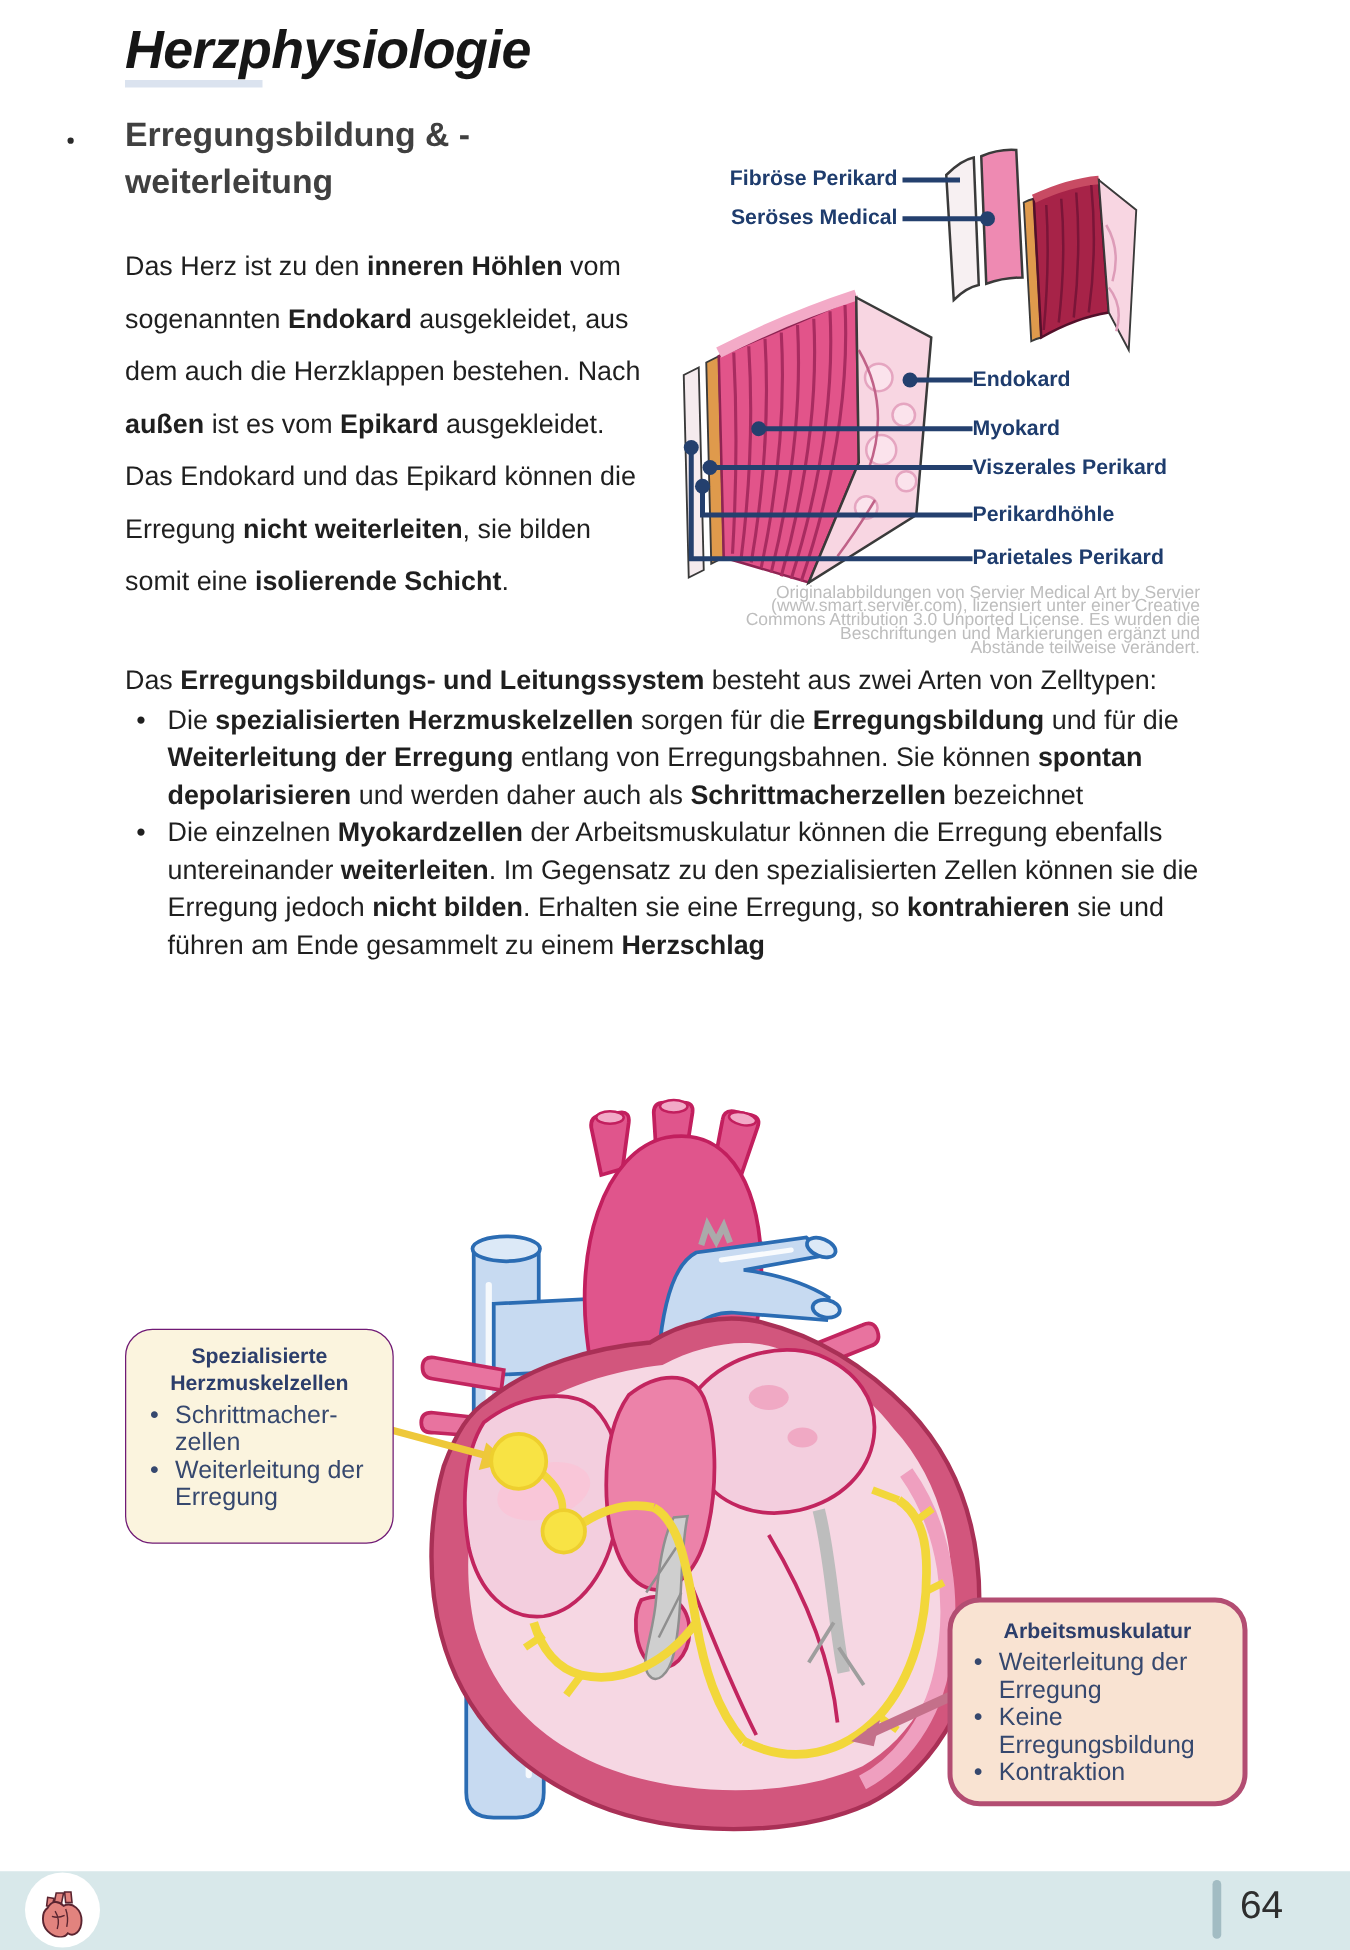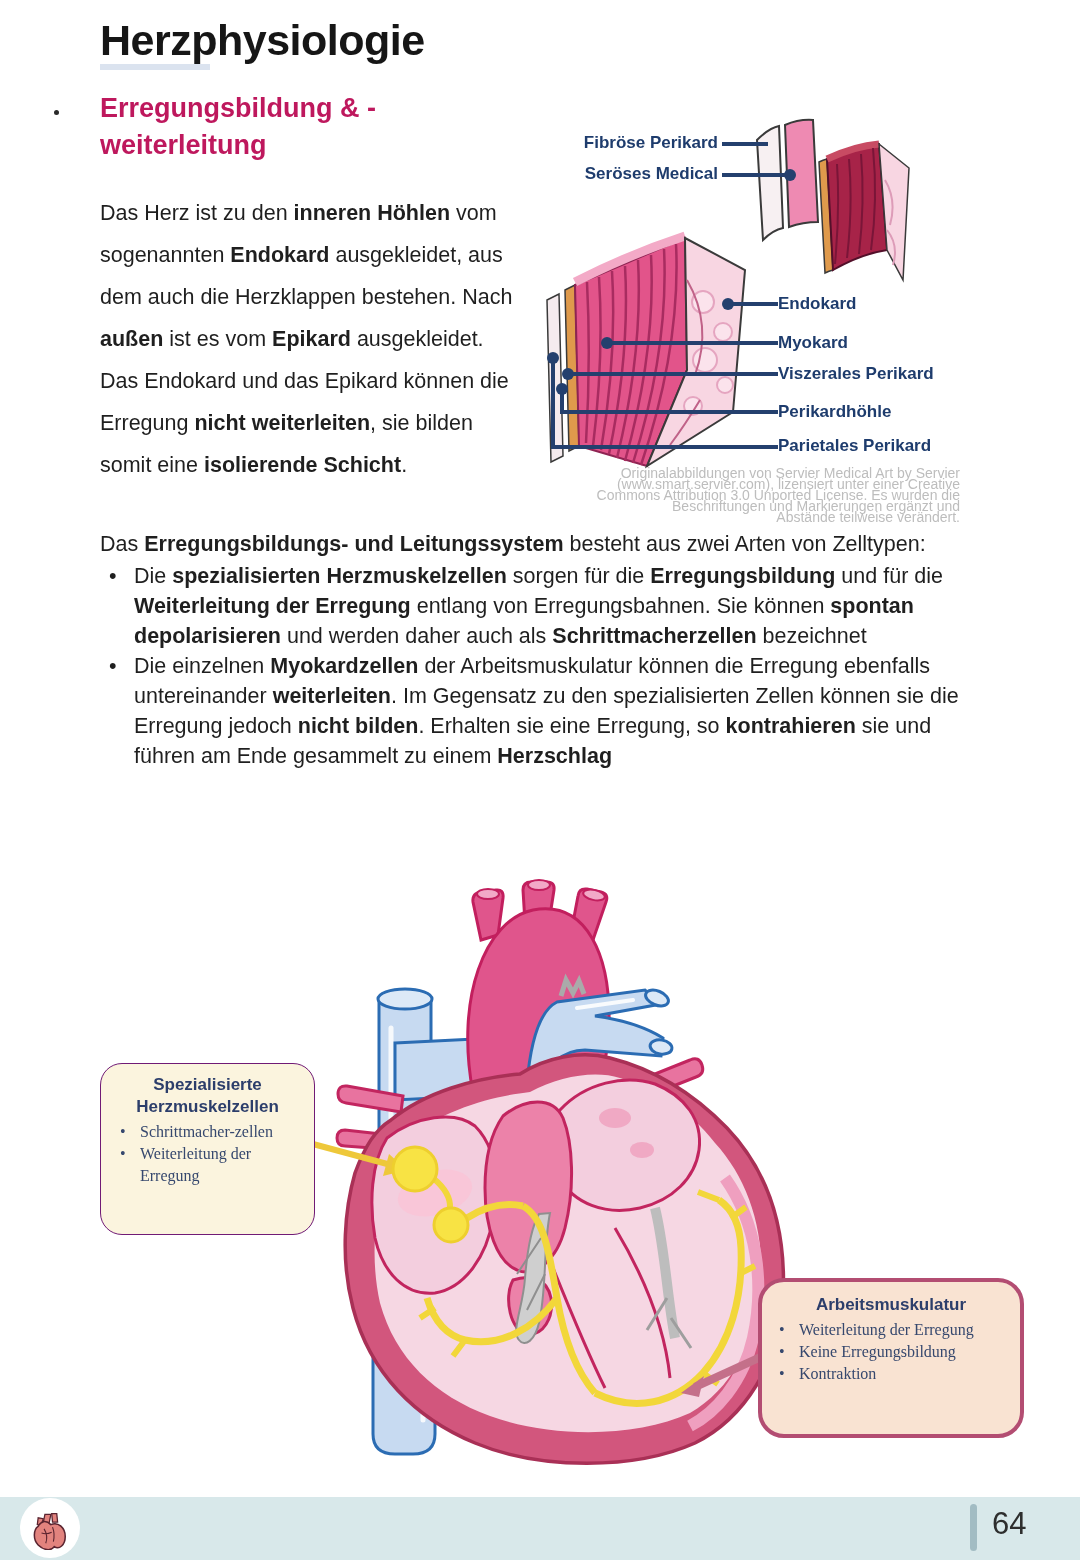--- a/index.html
+++ b/index.html
@@ -1,42 +1,42 @@
 <!DOCTYPE html>
 <html><head>
 <meta charset="utf-8">
 <style>
   html,body{margin:0;padding:0;background:#e8e8e8;}
   .page{position:relative;width:1080px;height:1560px;background:#ffffff;overflow:hidden;
         font-family:"Liberation Sans",sans-serif;color:#1f1f1f;}
   .b{font-weight:700;}
   .page-title{position:absolute;left:100px;top:16px;font-size:43px;font-weight:800;
-              letter-spacing:-0.5px;color:#161616;}
+              letter-spacing:-0.5px;color:#161616;font-style:italic;}
   .title-underline{position:absolute;left:100px;top:64px;width:110px;height:6px;background:#dbe3ef;}
   .margin-dot{position:absolute;left:54px;top:110px;width:5px;height:5px;border-radius:50%;background:#2a2a2a;}
   .subtitle{position:absolute;left:100px;top:90px;font-size:27px;font-weight:700;
-            color:#be185d;line-height:37px;}
+            color:#404040;line-height:37px;}
   .intro{position:absolute;left:100px;top:170px;width:414px;font-size:21.5px;line-height:42px;}
   .attribution{position:absolute;left:538px;top:468px;width:422px;text-align:right;
                font-size:14px;line-height:11px;color:#bdbdbd;}
   .main-block{position:absolute;left:100px;top:529px;width:886px;font-size:21.5px;line-height:30px;}
   .main-block p{margin:0;}
   .main-block ul{margin:2px 0 0 0;padding:0;list-style:none;}
   .main-block li{position:relative;padding-left:34px;}
   .main-block li::before{content:"\2022";position:absolute;left:9px;}
   .pericard-label{position:absolute;font-size:17px;font-weight:700;color:#1e3c6d;white-space:nowrap;}
   .lbl-right{width:178px;text-align:right;}
   .fig-svg{position:absolute;}
   .callout{position:absolute;box-sizing:border-box;}
   .callout-left{left:100px;top:1063px;width:215px;min-height:172px;background:#fbf4de;
                 border:1px solid #701a75;border-radius:22px;padding:10px 12px 14px 12px;}
-  .callout-right{left:758px;top:1278px;width:266px;min-height:160px;background:#f9e3d2;
+  .callout-right{left:758px;top:1278px;width:240px;min-height:160px;background:#f9e3d2;
                  border:4px solid #b34d72;border-radius:26px;padding:12px 10px 12px 10px;}
   .callout-title{font-size:17px;font-weight:700;color:#2c3e6b;text-align:center;line-height:22px;}
-  .callout-list{margin:3px 0 0 0;padding:0;list-style:none;font-size:16px;line-height:22px;color:#36486e;font-family:Liberation Serif, serif;}
+  .callout-list{margin:3px 0 0 0;padding:0;list-style:none;font-size:20px;line-height:22px;color:#36486e;}
   .callout-list li{position:relative;padding-left:27px;}
   .callout-list li::before{content:"\2022";position:absolute;left:7px;}
   .footer-band{position:absolute;left:0;top:1497px;width:1080px;height:63px;background:#d8e8ea;}
   .footer-circle{position:absolute;left:20px;top:1498px;width:60px;height:60px;background:#ffffff;
                  border-radius:50%;display:flex;align-items:center;justify-content:center;}
   .page-num-bar{position:absolute;left:970px;top:1504px;width:7px;height:47px;border-radius:4px;background:#a2bcc3;}
   .page-num{position:absolute;left:992px;top:1506px;font-size:31px;color:#2e2e2e;}
 </style>
 </head>
 <body>

